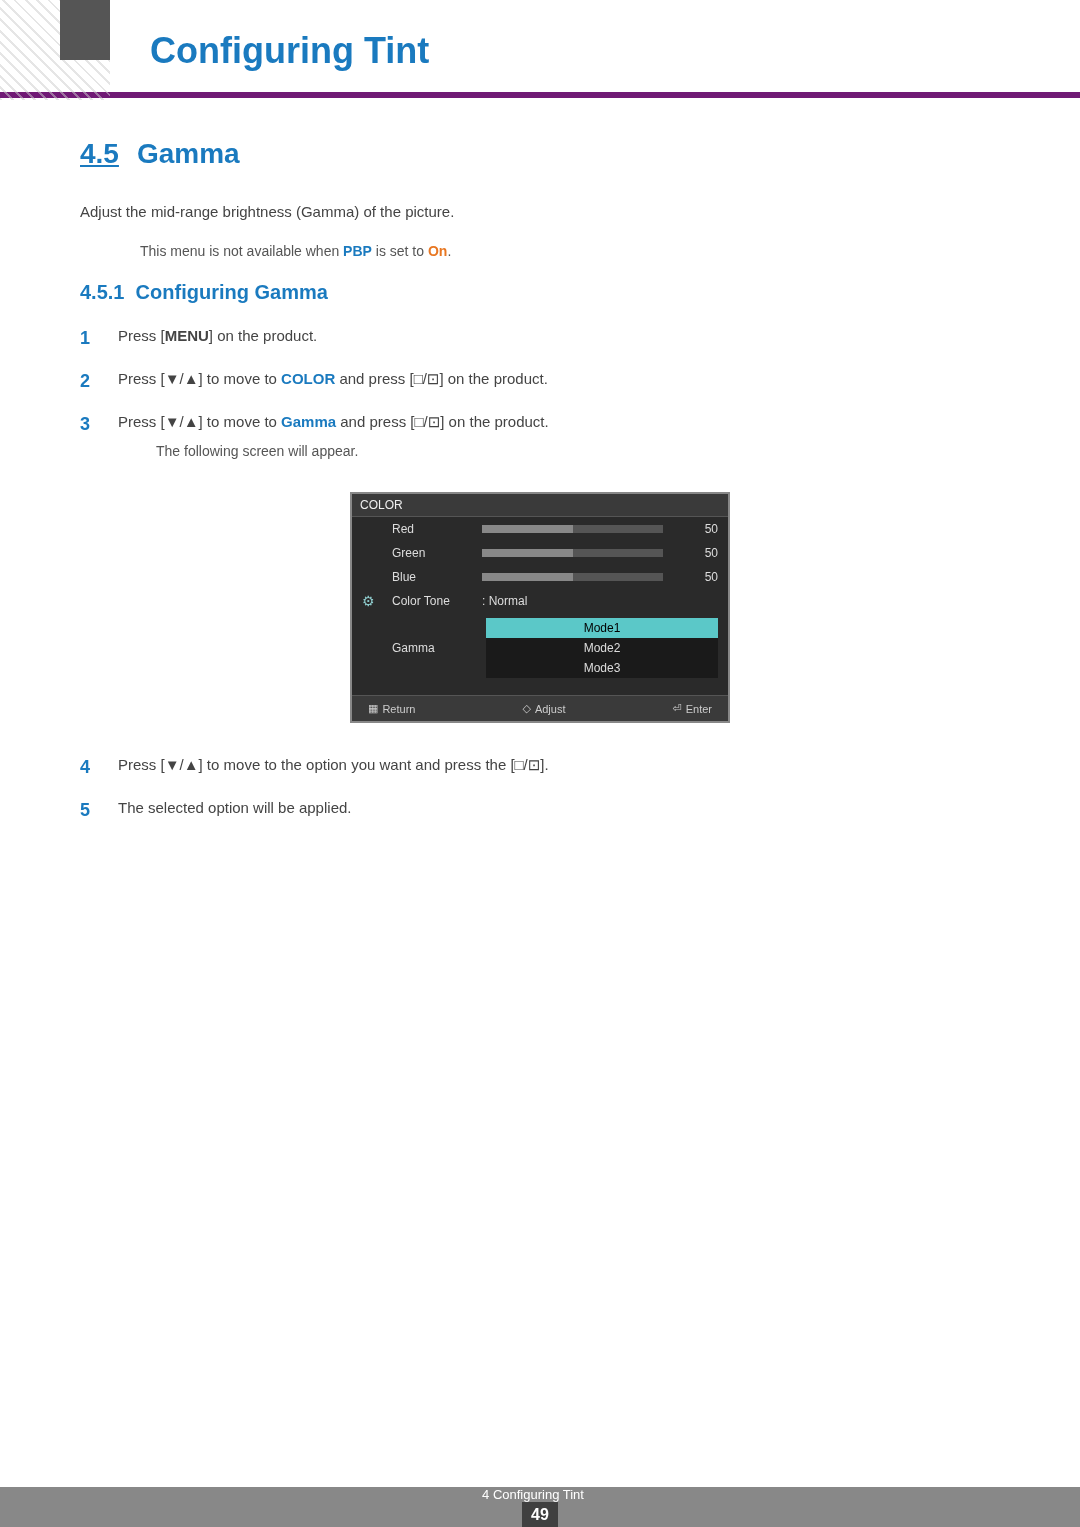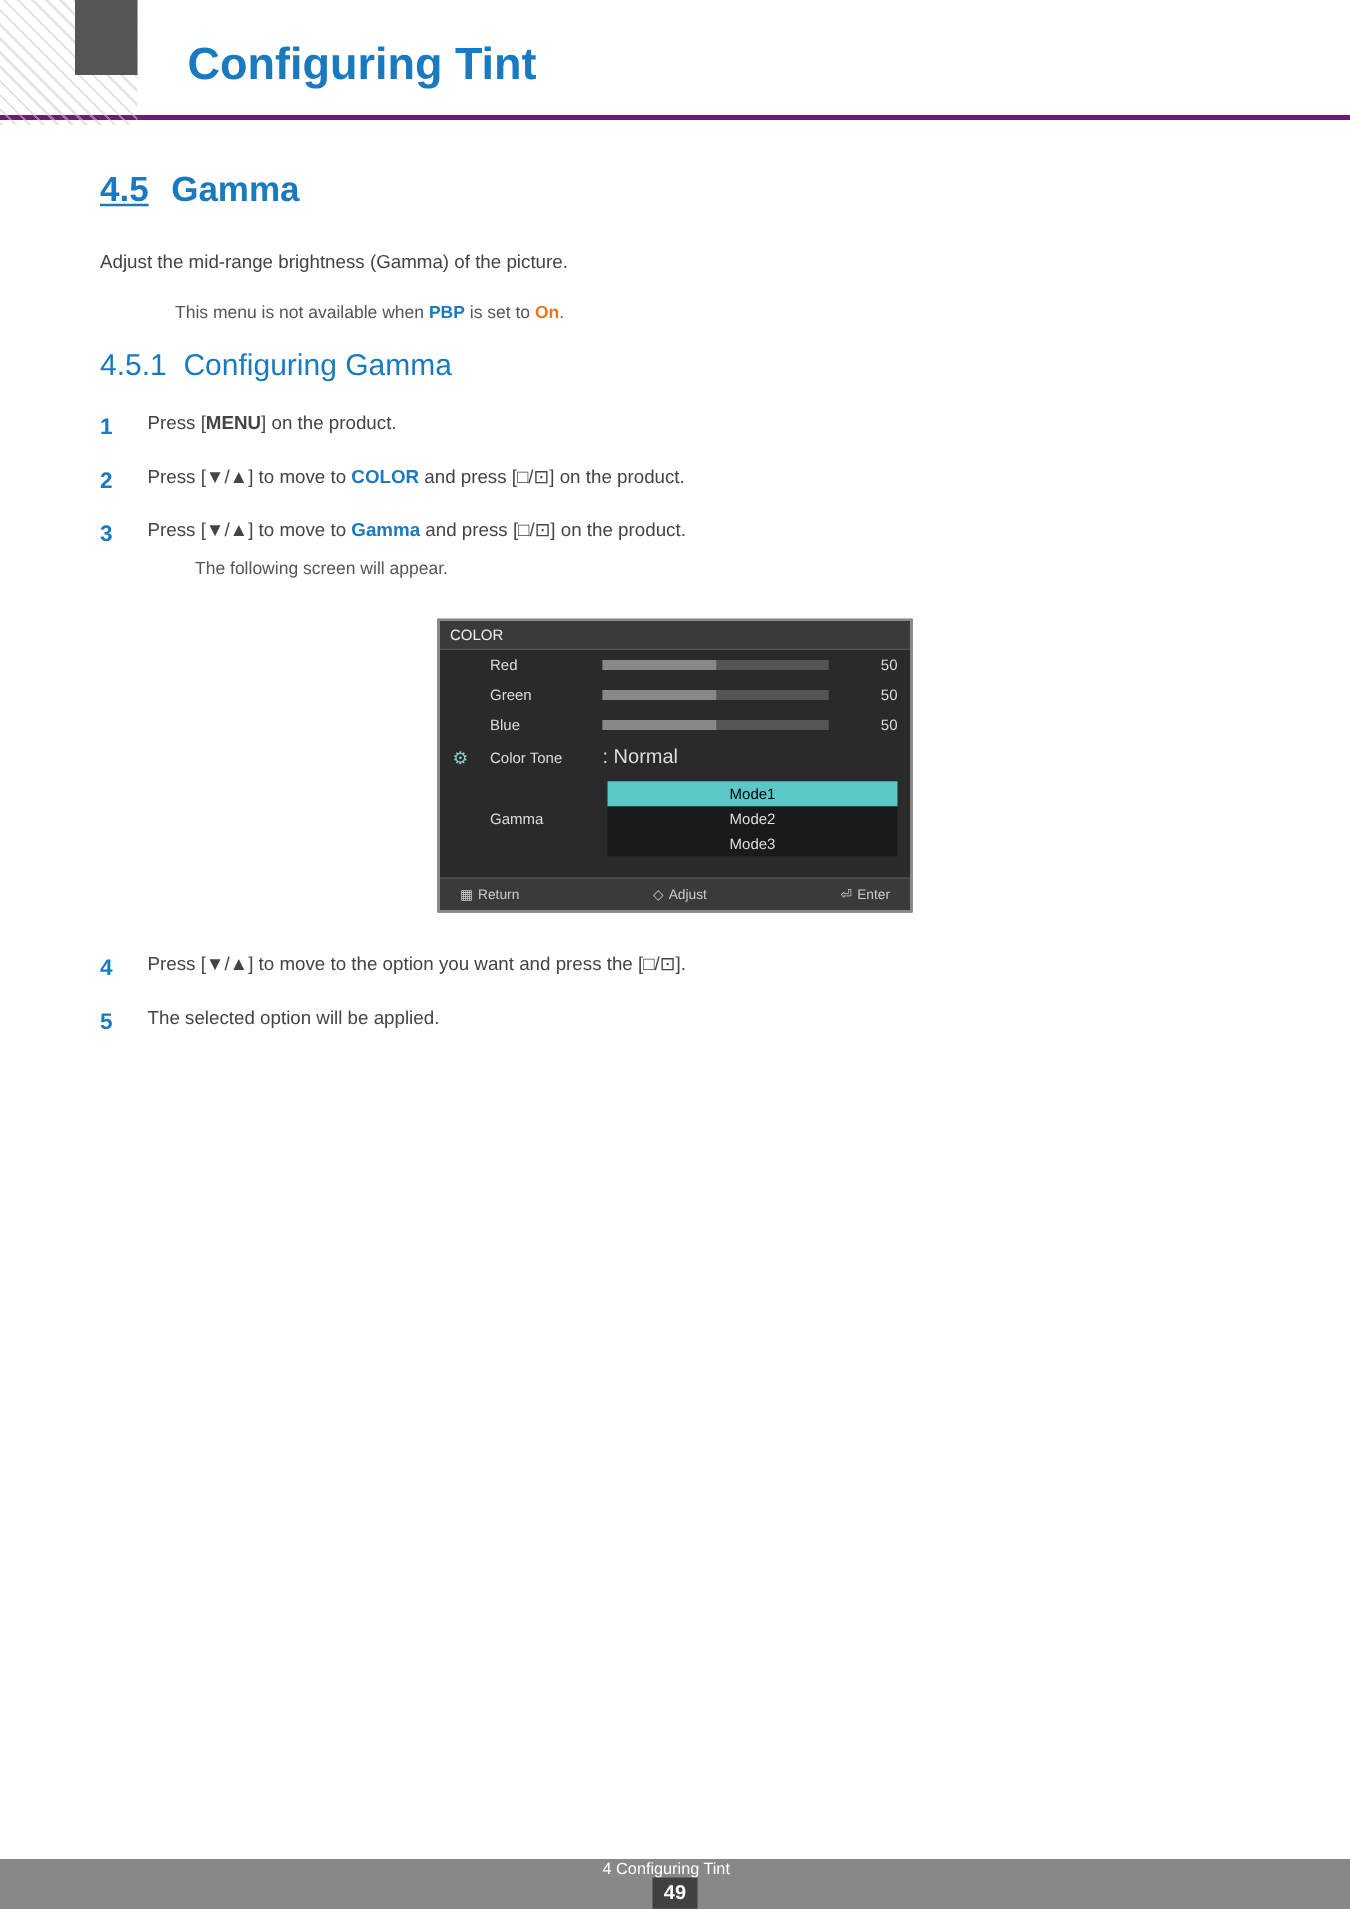--- a/index.html
+++ b/index.html
@@ -35,21 +35,21 @@
       top: 0;
       left: 60px;
       width: 50px;
       height: 60px;
       background: #555;
     }
 
     
     .page-title-area {
       padding: 30px 80px 20px 150px;
-      border-bottom: 4px solid #701a75;
+      border-bottom: 6px solid #701a75;
       margin-bottom: 20px;
     }
     .page-title {
       font-size: 36px;
       font-weight: bold;
       color: #1a7abf;
     }
 
     
     .content {
@@ -90,22 +90,22 @@
       color: #1a7abf;
       font-weight: bold;
     }
     .highlight-orange {
       color: #e87722;
       font-weight: bold;
     }
 
     
     .subsection-heading {
-      font-size: 24px;
-      font-weight: normal;
+      font-size: 20px;
+      font-weight: bold;
       color: #1a7abf;
       margin-bottom: 20px;
     }
 
     
     .steps-list {
       list-style: none;
       margin-bottom: 20px;
     }
     .steps-list li {
@@ -182,21 +182,21 @@
 
     .monitor-label {
       width: 90px;
       color: #ddd;
       font-size: 12px;
     }
 
     .monitor-value {
       flex: 1;
       color: #ddd;
-      font-size: 16px;
+      font-size: 12px;
     }
 
     .monitor-bar-wrapper {
       display: flex;
       align-items: center;
       gap: 6px;
       flex: 1;
     }
 
     .monitor-bar {

